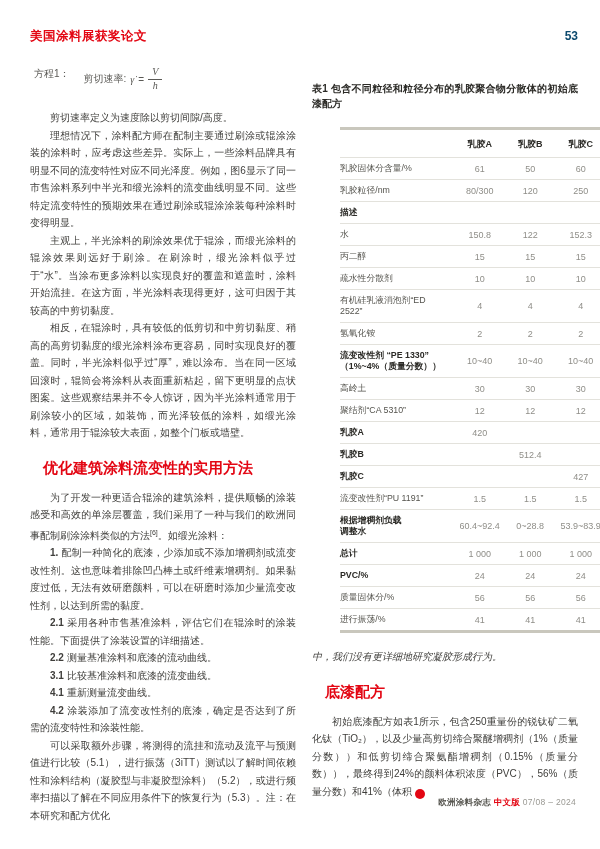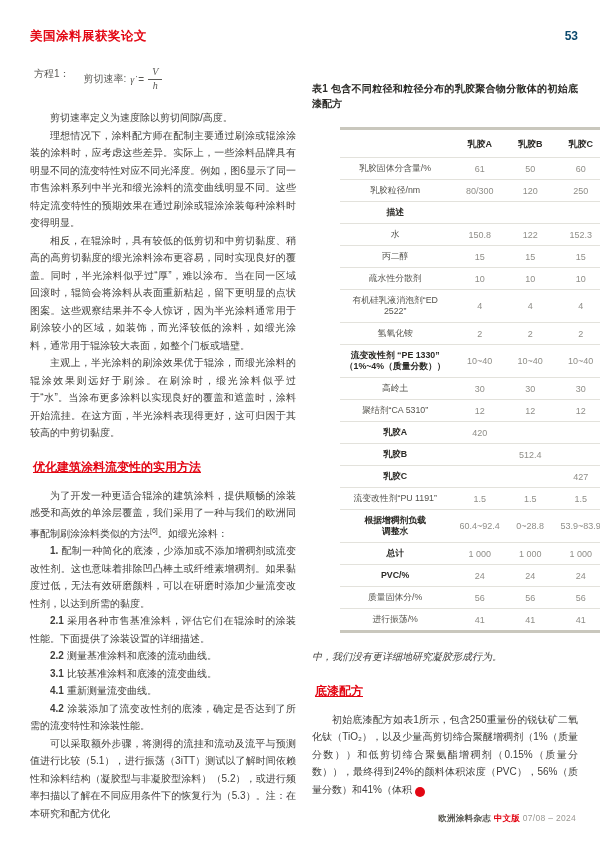--- a/index.html
+++ b/index.html
@@ -24,39 +24,39 @@
   .eq-body { display:flex; align-items:center; gap:4px; }
   .eq-var { font-family:"Liberation Serif", serif; font-style:italic; }
   .frac { display:inline-block; text-align:center; font-family:"Liberation Serif", serif; font-style:italic; vertical-align:middle; line-height:1.05; }
   .frac .num { display:block; border-bottom:1px solid #5a5955; padding:0 4px 1px; }
   .frac .den { display:block; padding-top:1px; }
   
   .para { font-size:10px; line-height:17.5px; text-align:justify; color:#3f3e3b; }
   .indent { text-indent:2em; }
   .step-num { font-weight:bold; margin-right:3px; }
   sup { font-size:7px; }
-  .red-heading { color:var(--accent); font-size:12px; font-weight:bold; margin:17px 3px 11px;text-decoration:underline; }
+  .red-heading { color:var(--accent); font-size:15px; font-weight:bold; margin:17px 13px 11px; }
   
   .tbl-caption { font-weight:bold; font-size:10px; line-height:15px; color:#2b2a26; margin:20px 0 16px; text-align:justify; }
   table.formu { width:100%; border-collapse:collapse; border-top:3px solid #c9c7bd; border-bottom:3px solid #c9c7bd;margin-left:28px; }
   table.formu th, table.formu td { border-bottom:1px solid #e3e2dc; vertical-align:middle; }
   table.formu thead th { font-size:9px; font-weight:bold; color:#2b2a26; text-align:center; padding:8px 0 6px; }
-  table.formu tbody th { font-size:8.8px; font-weight:normal; color:#55544e; text-align:center; padding:5px 4px 5px 0; line-height:11px; white-space:pre-line; }
+  table.formu tbody th { font-size:8.8px; font-weight:normal; color:#55544e; text-align:left; padding:5px 4px 5px 0; line-height:11px; white-space:pre-line; }
   table.formu tbody td { font-size:9px; color:#8f8e88; text-align:center; padding:5px 0; }
   table.formu tbody tr.bold th, table.formu tbody tr.section th { font-weight:bold; color:#2b2a26; }
   table.formu tbody tr:last-child th, table.formu tbody tr:last-child td { border-bottom:none; }
   
   .continuation { margin-top:15px;font-style:italic; }
   .continue-icon {
     display:inline-block; width:10px; height:10px; border-radius:50%;
     background:var(--accent); color:#fff; font-size:7px; line-height:10px;
     text-align:center; vertical-align:-1px; margin-left:3px; font-weight:bold;
   }
   
-  .ftr { position:absolute; right:24px; bottom:24px; font-size:8.5px; color:#9a9993; letter-spacing:.3px;text-align:center; }
+  .ftr { position:absolute; right:24px; bottom:40px; font-size:8.5px; color:#9a9993; letter-spacing:.3px;text-align:center; }
   .ftr .journal { color:#55544e; font-weight:bold; }
   .ftr .edition { color:var(--accent); font-weight:bold; }
 </style>
 </head>
 <body>
 
 <div class="page">
 
   <div class="hdr">
     <span class="hdr-title">美国涂料展获奖论文</span>
@@ -76,22 +76,22 @@
           <span class="frac">
             <span class="num">V</span>
             <span class="den">h</span>
           </span>
         </span>
       </div>
 
       <div>
           <p class="para indent">剪切速率定义为速度除以剪切间隙/高度。</p>
           <p class="para indent">理想情况下，涂料配方师在配制主要通过刷涂或辊涂涂装的涂料时，应考虑这些差异。实际上，一些涂料品牌具有明显不同的流变特性对应不同光泽度。例如，图6显示了同一市售涂料系列中半光和缎光涂料的流变曲线明显不同。这些特定流变特性的预期效果在通过刷涂或辊涂涂装每种涂料时变得明显。</p>
+          <p class="para indent">主观上，半光涂料的刷涂效果优于辊涂，而缎光涂料的辊涂效果则远好于刷涂。在刷涂时，缎光涂料似乎过于“水”。当涂布更多涂料以实现良好的覆盖和遮盖时，涂料开始流挂。在这方面，半光涂料表现得更好，这可归因于其较高的中剪切黏度。</p>
           <p class="para indent">相反，在辊涂时，具有较低的低剪切和中剪切黏度、稍高的高剪切黏度的缎光涂料涂布更容易，同时实现良好的覆盖。同时，半光涂料似乎过“厚”，难以涂布。当在同一区域回滚时，辊筒会将涂料从表面重新粘起，留下更明显的点状图案。这些观察结果并不令人惊讶，因为半光涂料通常用于刷涂较小的区域，如装饰，而光泽较低的涂料，如缎光涂料，通常用于辊涂较大表面，如整个门板或墙壁。</p>
-          <p class="para indent">主观上，半光涂料的刷涂效果优于辊涂，而缎光涂料的辊涂效果则远好于刷涂。在刷涂时，缎光涂料似乎过于“水”。当涂布更多涂料以实现良好的覆盖和遮盖时，涂料开始流挂。在这方面，半光涂料表现得更好，这可归因于其较高的中剪切黏度。</p>
         </div>
 
       <h2 class="red-heading">优化建筑涂料流变性的实用方法</h2>
 
       <p class="para indent"><span>为了开发一种更适合辊涂的建筑涂料，提供顺畅的涂装感受和高效的单涂层覆盖，我们采用了一种与我们的欧洲同事配制刷涂涂料类似的方法</span><sup>[6]</sup><span>。如缎光涂料：</span></p>
 
       <div>
           <p class="para indent"><b class="step-num">1.</b><span>配制一种简化的底漆，少添加或不添加增稠剂或流变改性剂。这也意味着排除凹凸棒土或纤维素增稠剂。如果黏度过低，无法有效研磨颜料，可以在研磨时添加少量流变改性剂，以达到所需的黏度。</span></p>
           <p class="para indent"><b class="step-num">2.1</b><span>采用各种市售基准涂料，评估它们在辊涂时的涂装性能。下面提供了涂装设置的详细描述。</span></p>
           <p class="para indent"><b class="step-num">2.2</b><span>测量基准涂料和底漆的流动曲线。</span></p>

